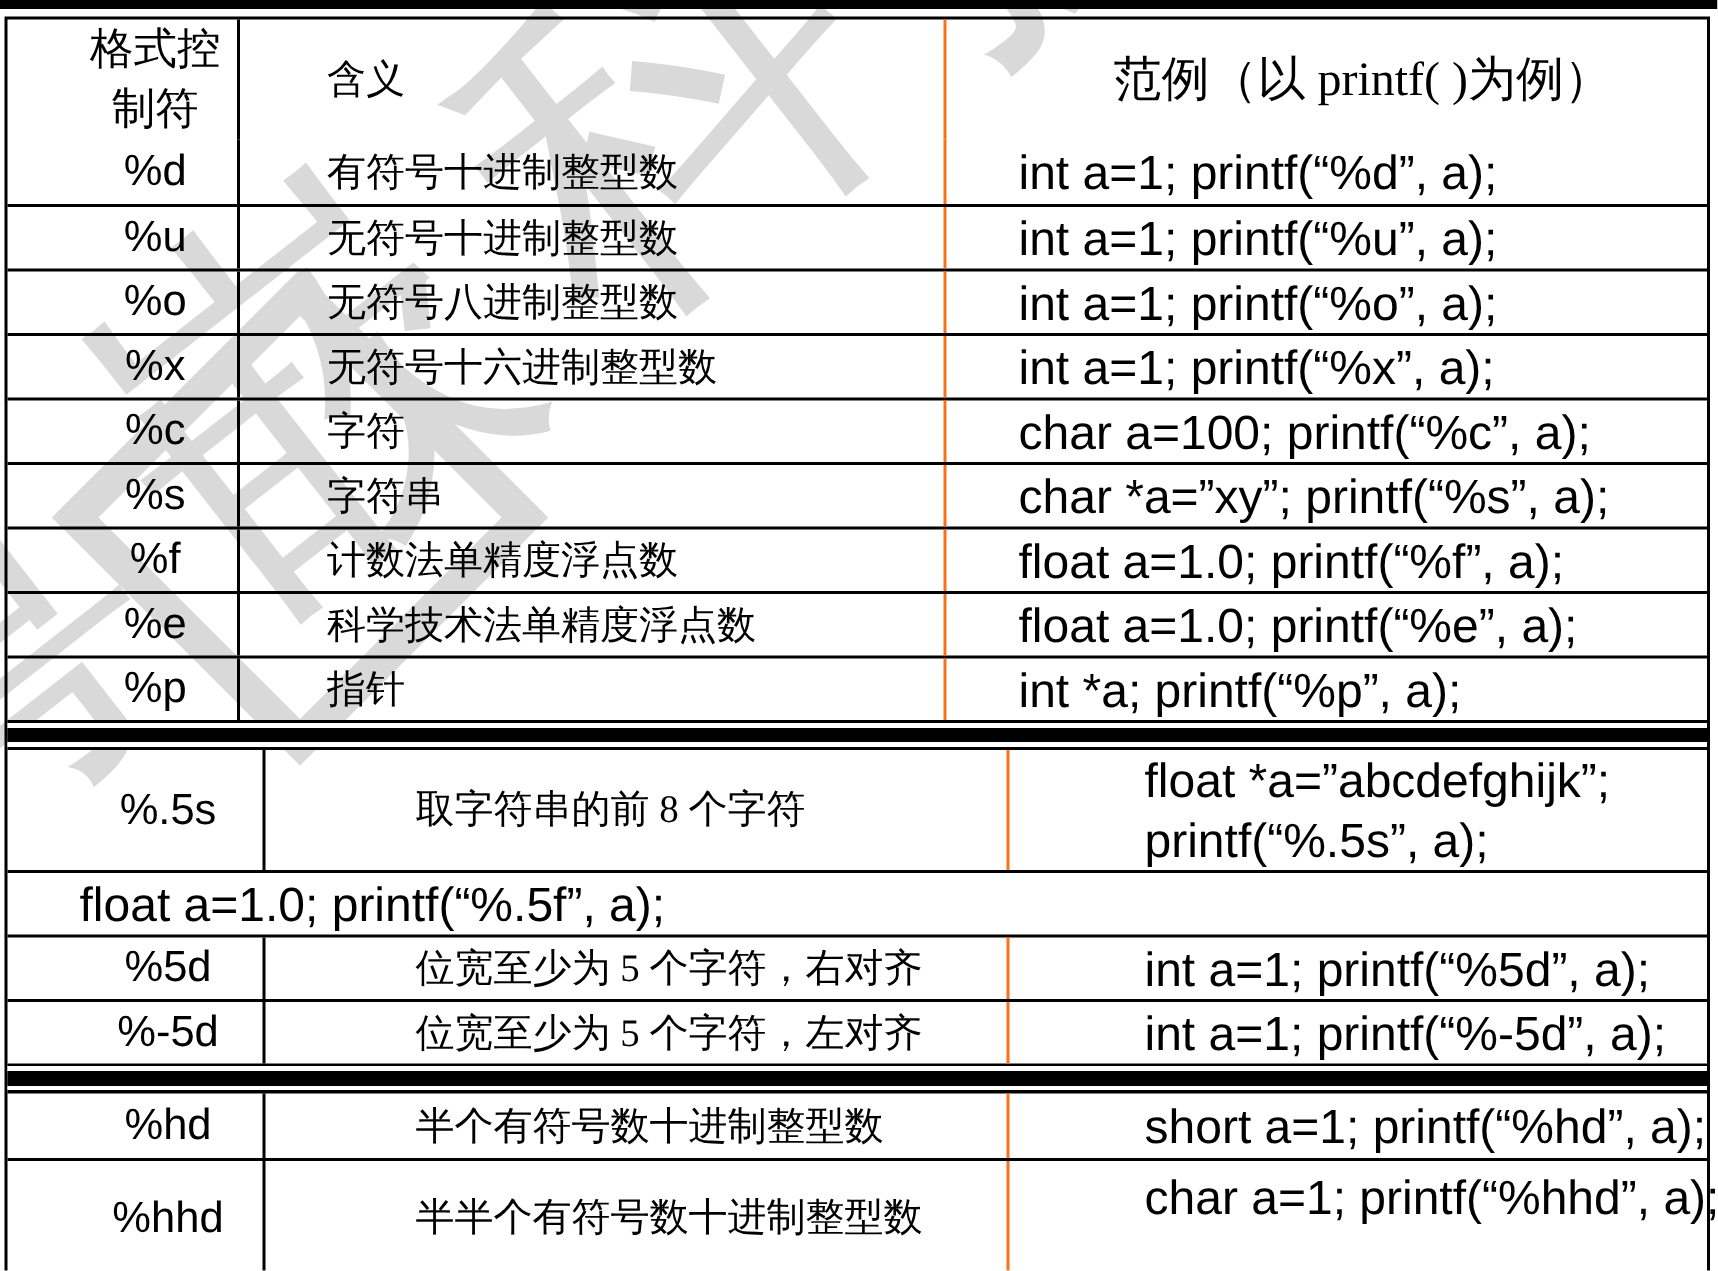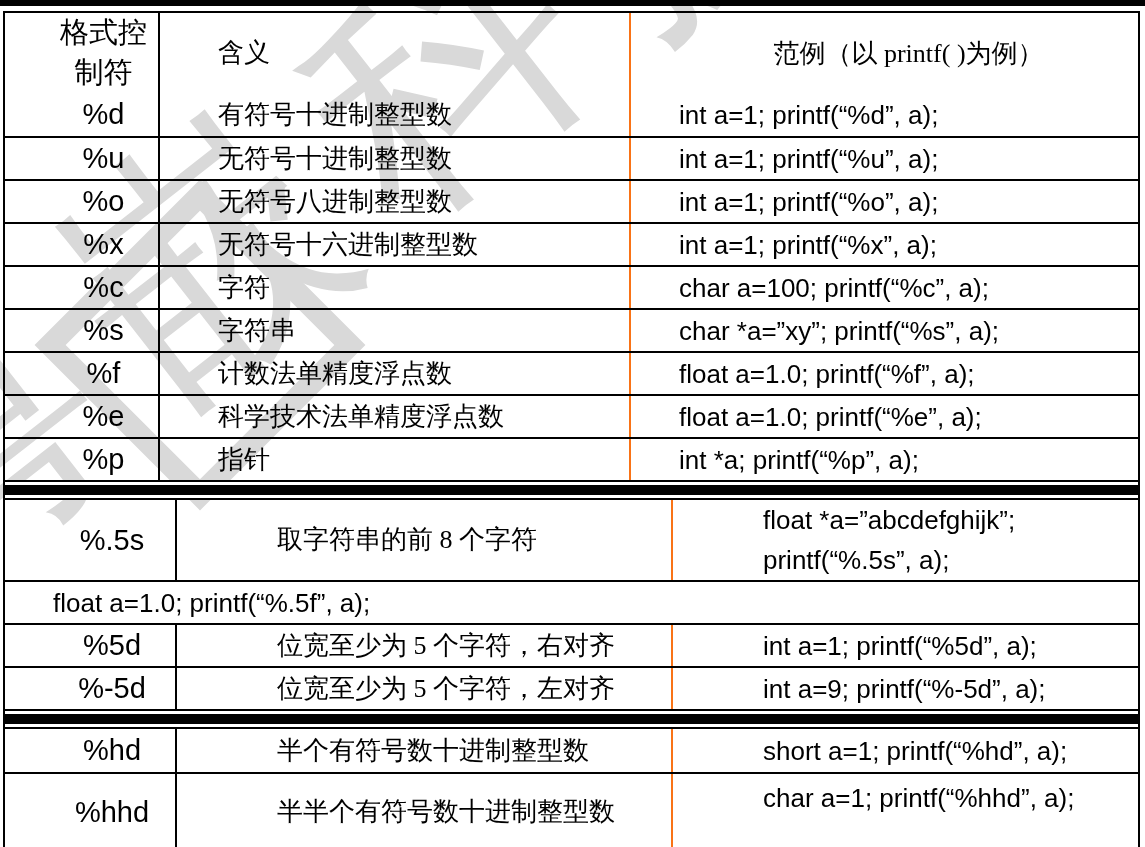--- a/index.html
+++ b/index.html
@@ -34,21 +34,21 @@
   .sec-0 { grid-template-columns:155px 471px 1fr; }
   .sec-1, .sec-2 { grid-template-columns:172px 454px 1fr;gap:42px; }
   .header-row { grid-template-columns:155px 471px 1fr; min-height:68px; border-top:none; }
 
   .cell { display:flex; align-items:center; box-sizing:border-box; background:transparent;margin-left:44px; }
   .cell-spec { justify-content:center; border-right:2px solid #000; font-size:29px; text-align:center; }
   .cell-meaning {
     border-right:2px solid #f97316; padding-left:14px; padding-right:6px;
     font-family:"Liberation Serif", serif; font-size:26px; line-height:38px;
   }
-  .cell-example { flex-direction:column; justify-content:center; align-items:flex-start; padding-left:4px; font-size:26px;text-align:right; }
+  .cell-example { flex-direction:column; justify-content:center; align-items:flex-start; padding-left:4px; font-size:32px;text-align:right; }
   .code-line { line-height:40px; white-space:nowrap; }
 
   .header-row .cell-spec, .header-row .cell-meaning { font-family:"Liberation Serif", serif; }
   .header-row .cell-example { align-items:center; font-family:"Liberation Serif", serif; }
 
   .t-row.tall { min-height:78px; }
   .t-row.tall .cell-example { justify-content:flex-start; padding-top:4px; }
 
   
   .sep {
@@ -209,21 +209,21 @@
           </div>
   </div>
         <div class="t-row sec-1">
     <div class="cell cell-spec">
       <span>%-5d</span>
     </div>
     <div class="cell cell-meaning">
       <span>位宽至少为 5 个字符，左对齐</span>
     </div>
     <div class="cell cell-example">
-            <div class="code-line">int a=9; printf(“%-5d”, a);</div>
+            <div class="code-line">int a=1; printf(“%-5d”, a);</div>
           </div>
   </div>
   <div class="sep"></div>
 <div class="t-row sec-2 first">
     <div class="cell cell-spec">
       <span>%hd</span>
     </div>
     <div class="cell cell-meaning">
       <span>半个有符号数十进制整型数</span>
     </div>

